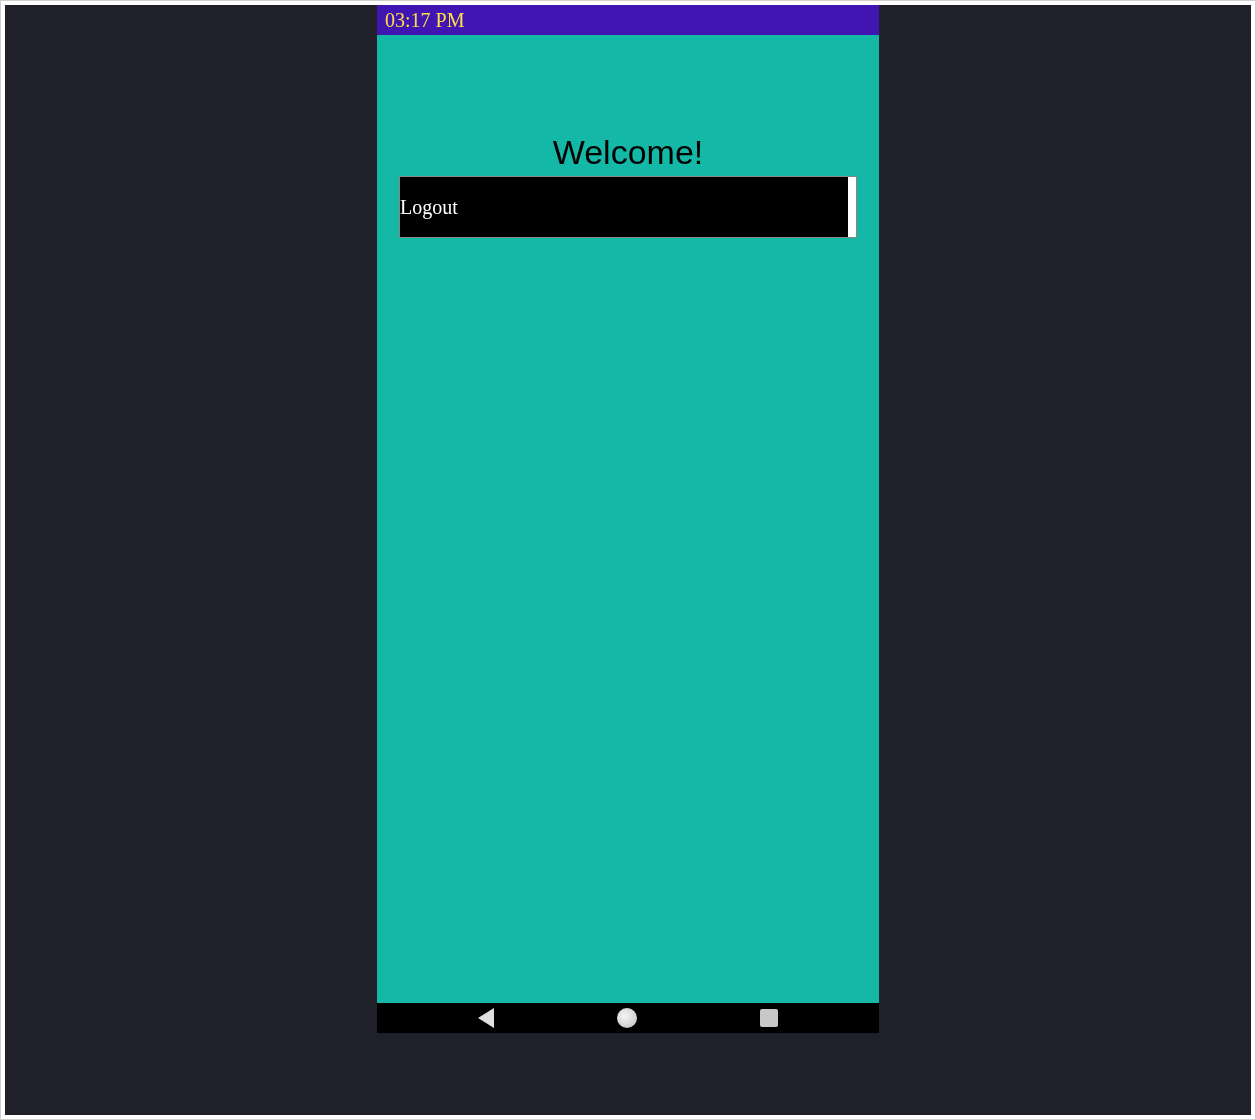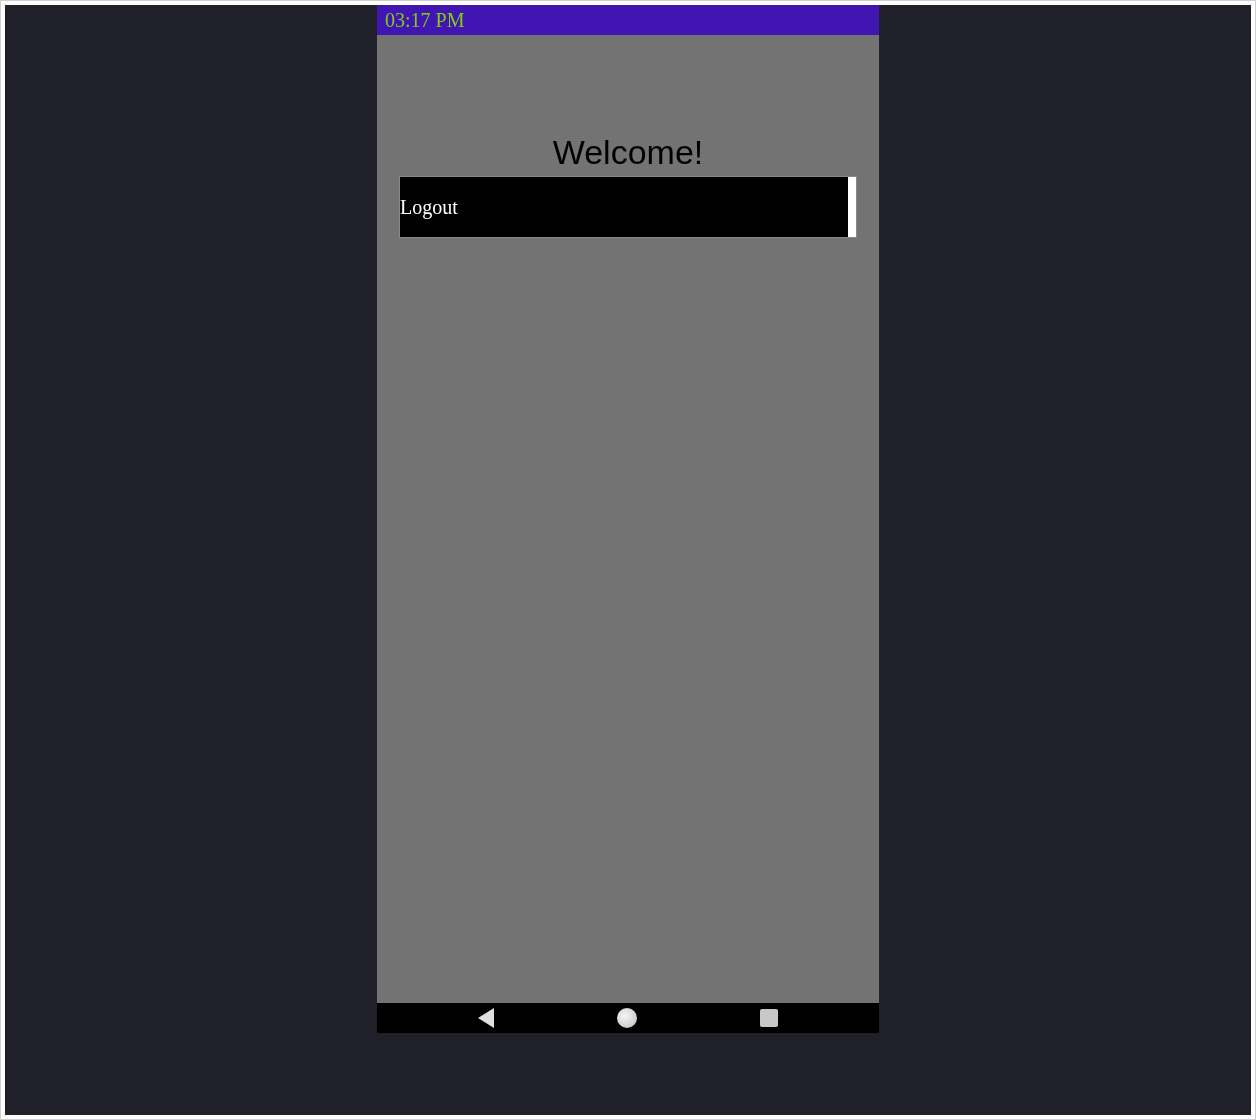--- a/index.html
+++ b/index.html
@@ -35,29 +35,29 @@
       width: 502px;
       height: 1028px;
       background: #ffffff;
       display: flex;
       flex-direction: column;
       position: relative;
     }
     .status-bar {
       height: 30px;
       background: #4115b1;
-      color: #84cc16;
+      color: #fde047;
       display: flex;
       align-items: center;
       padding-left: 8px;
       font-size: 20px;
     }
     .app-content {
       flex: 1;
-      background: #737373;
+      background: #14b8a6;
       position: relative;
       padding: 0 22px;
     }
     .welcome-title {
       text-align: center;
       font-size: 34px;
       color: #000000;
       margin-top: 98px;
       font-weight: 400;
       font-family: Helvetica, Arial, sans-serif;

